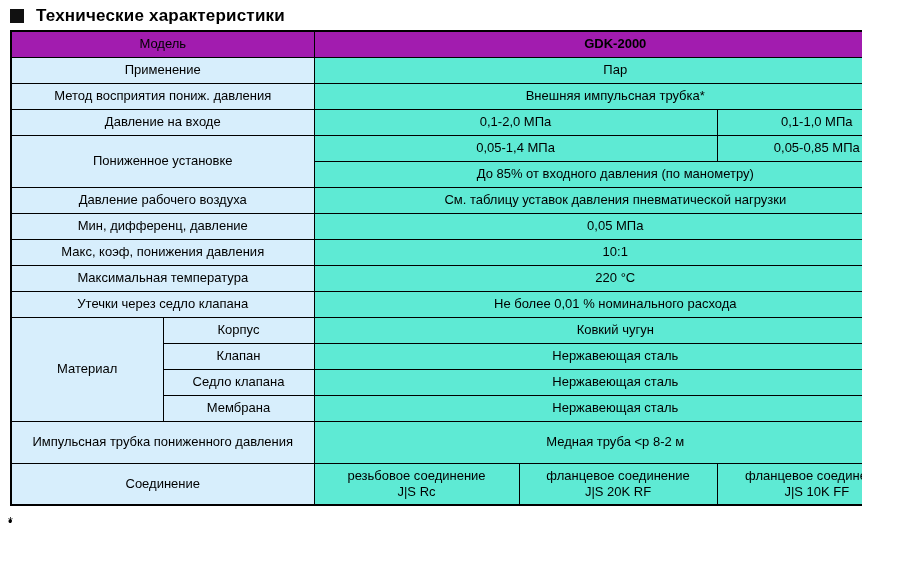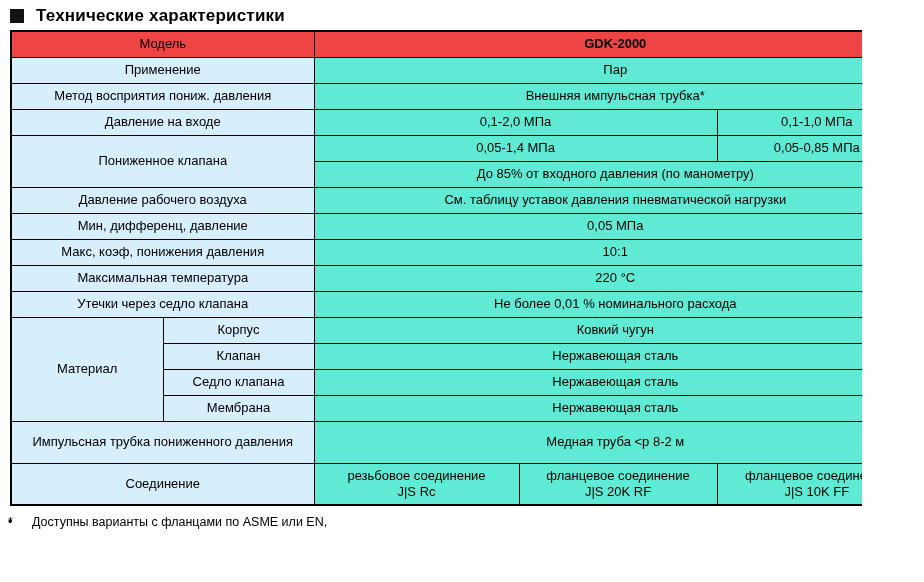--- a/index.html
+++ b/index.html
@@ -33,21 +33,21 @@
   table.spec td {
     border: 1px solid #000;
     text-align: center;
     vertical-align: middle;
     font-size: 13px;
     padding: 2px 4px;
     height: 26px;
     line-height: 1.25;
   }
   td.lbl { background: #d7eefc; }
-  td.hdr { background: #ef4444; }
+  td.hdr { background: #a21caf; }
   td.val { background: #5eead4; }
   td.bold { font-weight: bold; }
   td.material-cell { vertical-align: top; padding-top: 5px; }
   tr.tall td { height: 42px; }
 
   .footnotes {
     margin: 7px 8px 0 8px;
     font-size: 12.5px;
     line-height: 1.55;
   }
@@ -89,21 +89,21 @@
       <td class="val" colspan="3">Внешняя импульсная трубка*</td>
     </tr>
 
     <tr>
       <td class="lbl" colspan="2">Давление на входе</td>
       <td class="val" colspan="2">0,1-2,0 МПа</td>
       <td class="val">0,1-1,0 МПа</td>
     </tr>
 
     <tr>
-      <td class="lbl" colspan="2" rowspan="2">Пониженное клапана</td>
+      <td class="lbl" colspan="2" rowspan="2">Пониженное установке</td>
       <td class="val" colspan="2">0,05-1,4 МПа</td>
       <td class="val">0,05-0,85 МПа</td>
     </tr>
     <tr>
       <td class="val" colspan="3">До 85% от входного давления (по манометру)</td>
     </tr>
 
     <tr>
       <td class="lbl" colspan="2">Давление рабочего воздуха</td>
       <td class="val" colspan="3">См. таблицу уставок давления пневматической нагрузки</td>
@@ -169,17 +169,16 @@
     </tr>
   </tbody>
     </table>
 
   <div class="footnotes">
     <div class="footnote">
       <span class="marker">*</span>
     </div>
     <div class="footnote">
       <span class="marker">•</span>
-      <span>Доступны варианты с фланцами по ASME или EN,</span>
     </div>
   </div>
 
 </div>
 
 </body></html>

